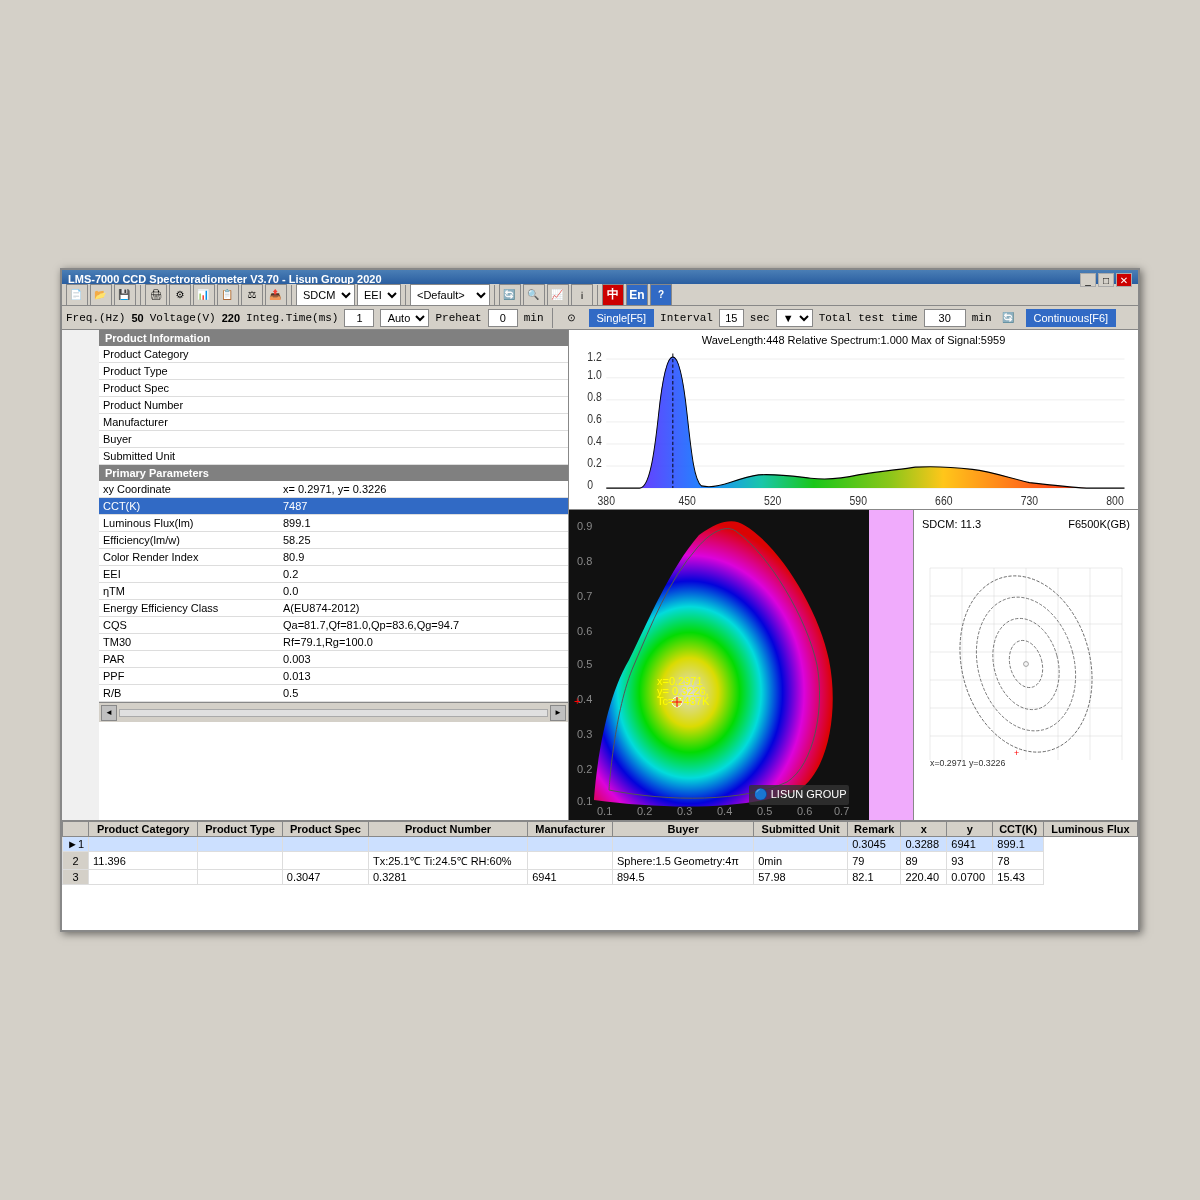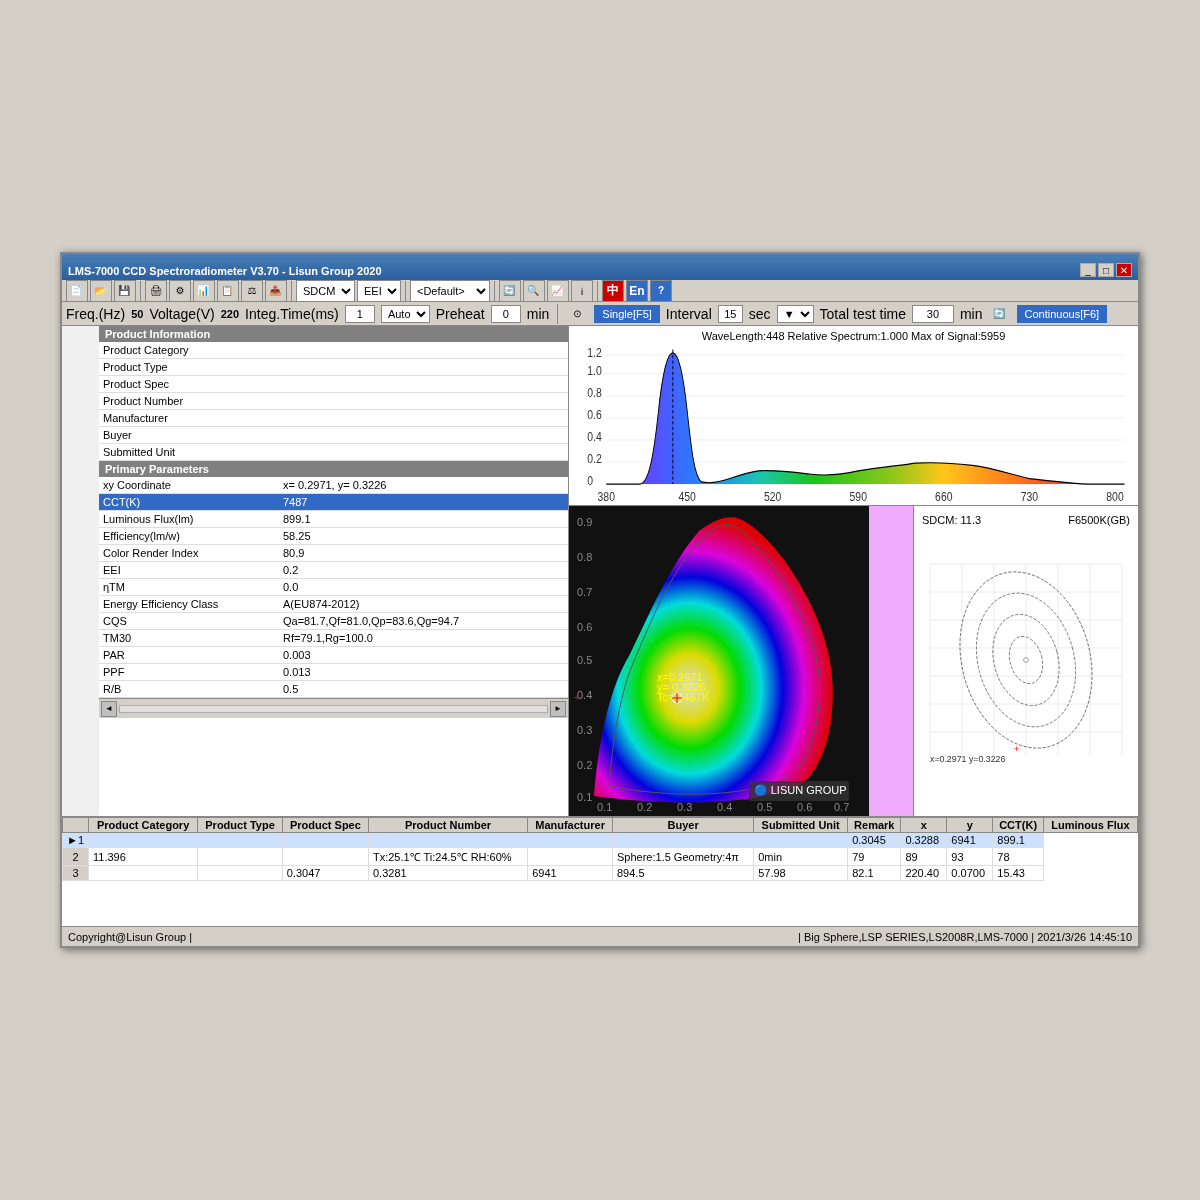--- a/index.html
+++ b/index.html
@@ -1,31 +1,31 @@
 <!DOCTYPE html>
 <html><head>
   <meta charset="utf-8">
   <style>
     * { box-sizing: border-box; margin: 0; padding: 0; font-family: 'Arial', sans-serif; font-size: 11px; }
     body { background: #d4d0c8; display: flex; justify-content: center; align-items: center; height: 1200px; }
     
     .window { width: 1080px; border: 2px solid #888; background: #f0f0f0; box-shadow: 2px 2px 8px rgba(0,0,0,0.5); }
     
-    .title-bar { background: linear-gradient(to bottom, #4a7eb5, #2a5ea0); color: white; padding: 3px 6px; display: flex; justify-content: space-between; align-items: flex-end; height: 26px; }
+    .title-bar { background: linear-gradient(to bottom, #4a7eb5, #2a5ea0); color: white; padding: 3px 6px; display: flex; justify-content: space-between; align-items: flex-start; height: 14px; }
     .title-bar-title { font-size: 11px; font-weight: bold; }
     .title-bar-buttons { display: flex; gap: 2px; }
     .title-bar-btn { width: 16px; height: 14px; border: 1px solid #aaa; background: #d4d0c8; display: flex; align-items: center; justify-content: center; font-size: 10px; cursor: pointer; color: #000; }
     
     .menu-bar { background: #d4d0c8; padding: 2px 4px; display: flex; gap: 2px; border-bottom: 1px solid #888; height: 22px; align-items: center; }
     .toolbar-btn { width: 22px; height: 22px; border: 1px solid #888; background: #d4d0c8; display: flex; align-items: center; justify-content: center; cursor: pointer; font-size: 10px; }
     .toolbar-sep { width: 1px; height: 20px; background: #888; margin: 0 2px; }
     .toolbar-dropdown { height: 22px; border: 1px solid #888; background: white; padding: 0 2px; font-size: 11px; }
     
     .params-bar { background: #d4d0c8; padding: 2px 4px; display: flex; align-items: center; gap: 6px; border-bottom: 1px solid #888; height: 24px; }
-    .param-label { font-size: 14px; }
+    .param-label { font-size: 11px; font-family: Liberation Mono, monospace; }
     .param-value { font-size: 11px; font-weight: bold; }
     .param-input { height: 18px; width: 40px; border: 1px solid #888; background: white; padding: 0 2px; font-size: 11px; text-align: center; }
     .param-dropdown { height: 18px; border: 1px solid #888; background: white; padding: 0 2px; font-size: 11px; text-align: center; }
     .interval-btn { background: #316ac5; color: white; border: none; padding: 1px 8px; font-size: 11px; cursor: pointer; height: 18px; }
     
     .main-content { display: flex; height: 490px; margin-left: 37px; }
     
     .left-panel { width: 470px; border-right: 1px solid #888; overflow-y: auto; background: white; }
     
     .section-header { background: #808080; color: white; font-weight: bold; padding: 2px 6px; font-size: 11px; }
@@ -444,17 +444,13 @@
             <td>57.98</td>
             <td>82.1</td>
             <td>220.40</td>
             <td>0.0700</td>
             <td>15.43</td>
           </tr>
         </tbody>
     </table>
   </div>
 
-  <div class="status-bar">
-    <span>Copyright@Lisun Group |</span>
-    <span>| Big Sphere,LSP SERIES,LS2008R,LMS-7000 | 2021/3/26 14:45:10</span>
-  </div>
 </div>
 
 </body></html>

